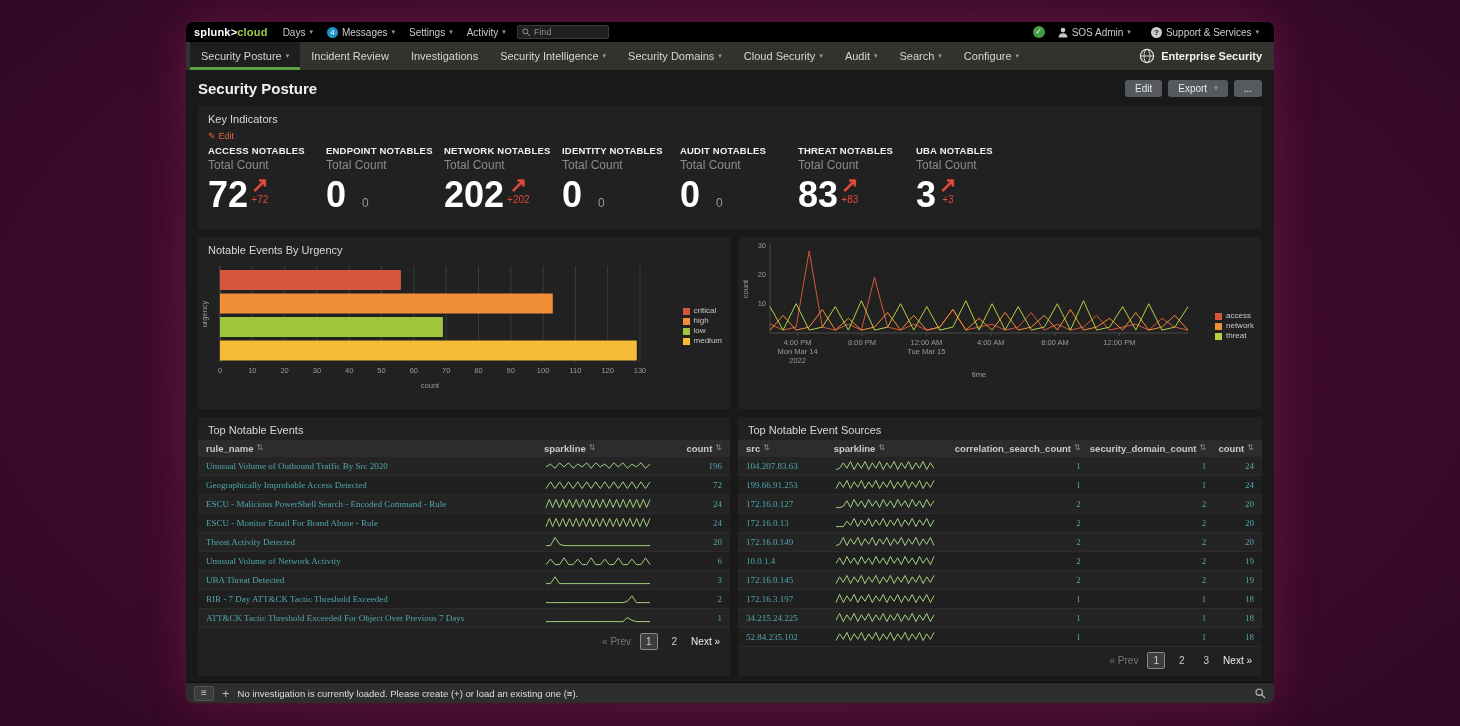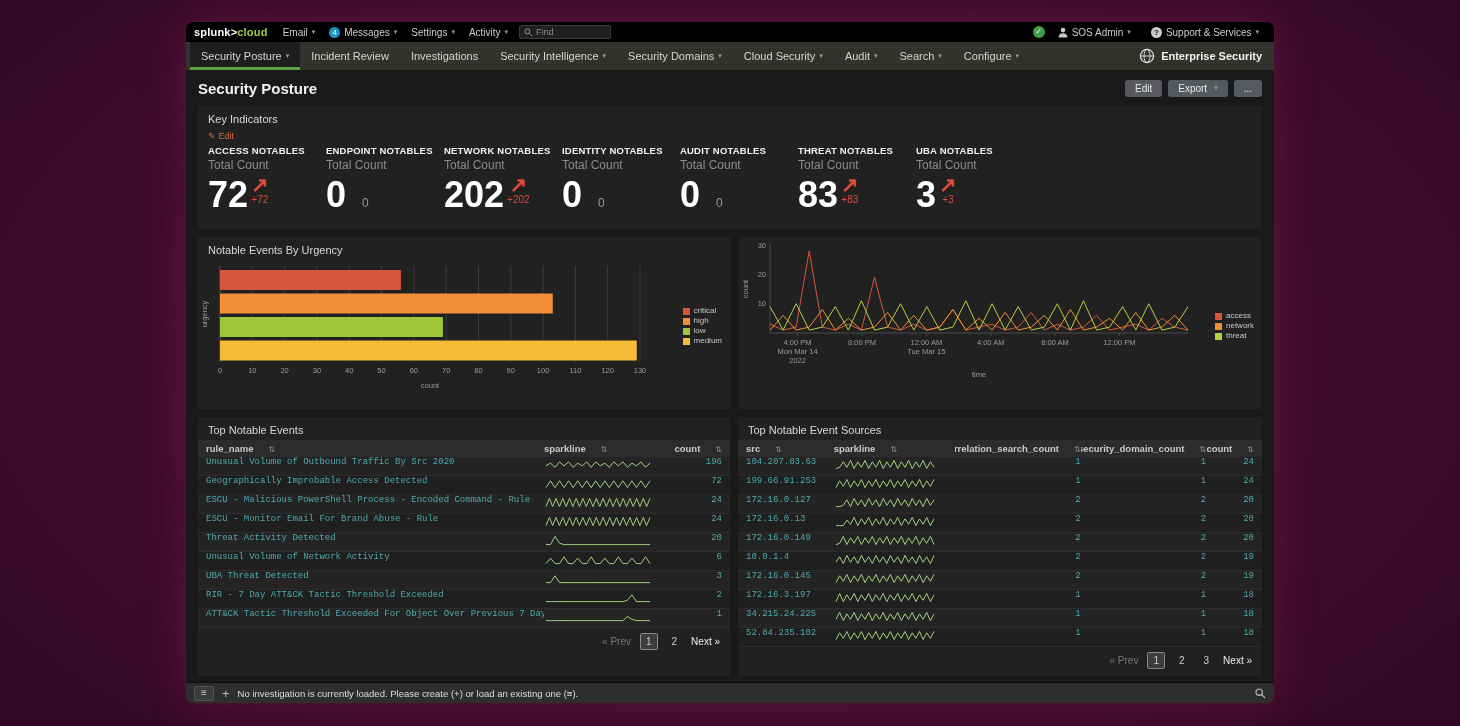--- a/index.html
+++ b/index.html
@@ -57,24 +57,24 @@
   .left{width:532px;flex:0 0 auto}
   .right{width:524px;flex:0 0 auto}
   .chart-panel{height:172px;overflow:hidden}
   .chart-body{padding-left:2px}
   .legend{position:absolute;right:8px;top:52%;transform:translateY(-50%)}
   .legend-row{display:flex;align-items:center;gap:4px;line-height:10px}
   .swatch{width:7px;height:7px;display:inline-block}
   .legend-row span:last-child{font-size:8px;color:#c8c8c8}
   
   .tbl-header{display:flex;background:#2c2c2c;font-size:9.5px;font-weight:bold;color:#c9c9c9;padding:3px 8px;align-items:center}
-  .th{display:flex;align-items:flex-end;gap:15px;white-space:nowrap;overflow:hidden}
+  .th{display:flex;align-items:flex-start;gap:3px;white-space:nowrap;overflow:hidden}
   .sort{font-size:8px;color:#8a8a8a;font-weight:normal}
-  .tbl-row{display:flex;font-size:9px;padding:0 8px;height:19px;
-    font-family:Liberation Mono, monospace;border-bottom:1px solid #2c2c2c}
+  .tbl-row{display:flex;font-size:9px;padding:0 8px;height:19px;align-items:center;
+    font-family:Liberation Serif, serif;border-bottom:1px solid #2c2c2c}
   .tbl-row:nth-child(odd){background:#242424}
   .tbl-row:nth-child(even){background:#1f1f1f}
   .td{overflow:hidden;white-space:nowrap}
   .td.link{color:#4fa8ad;cursor:pointer}
   .c-rule{flex:1;padding-right:6px}
   .c-spark{width:128px}
   .c-count{width:50px;text-align:right}
   .th.c-count,.th.c-num,.th.c-count2{justify-content:flex-end}
   .c-src{width:88px}
   .c-spark2{width:122px}
@@ -97,21 +97,21 @@
 </head>
 <body>
 
 <div class="stage">
   <div class="window">
 
     <div class="topnav">
       <div class="logo"><span>splunk&gt;</span><span class="logo-cloud">cloud</span></div>
       <div class="topnav-menus">
           <div class="topnav-item">
-            <span>Email</span>
+            <span>Days</span>
             <span class="caret">▾</span>
           </div>
           <div class="topnav-item">
             <span class="badge">4</span>
             <span>Messages</span>
             <span class="caret">▾</span>
           </div>
           <div class="topnav-item">
             <span>Settings</span>
             <span class="caret">▾</span>
@@ -414,21 +414,21 @@
                 <div class="td c-count link">196</div>
               </div>
               <div class="tbl-row">
                 <div class="td c-rule link">Geographically Improbable Access Detected</div>
                 <div class="td c-spark"><svg width="112" height="14">
                     <polyline points="2.0,11.6 6.5,4.8 11.0,11.6 15.6,4.8 20.1,11.6 24.6,4.8 29.1,11.6 33.7,4.8 38.2,11.6 42.7,4.8 47.2,11.6 51.7,4.8 56.3,11.6 60.8,4.8 65.3,11.6 69.8,4.8 74.3,11.6 78.9,4.8 83.4,11.6 87.9,4.8 92.4,11.6 97.0,4.8 101.5,11.6 106.0,4.8" fill="none" stroke="#a3cf7e" stroke-width="1"></polyline>
                   </svg></div>
                 <div class="td c-count link">72</div>
               </div>
               <div class="tbl-row">
-                <div class="td c-rule link">ESCU - Malicious PowerShell Process - Encoded Command - Rule</div>
+                <div class="td c-rule link">ESCU - Malicious PowerShell Search - Encoded Command - Rule</div>
                 <div class="td c-spark"><svg width="112" height="14">
                     <polyline points="2.0,11.6 5.4,3.4 8.7,11.6 12.1,3.4 15.4,11.6 18.8,3.4 22.1,11.6 25.5,3.4 28.8,11.6 32.2,3.4 35.5,11.6 38.9,3.4 42.3,11.6 45.6,3.4 49.0,11.6 52.3,3.4 55.7,11.6 59.0,3.4 62.4,11.6 65.7,3.4 69.1,11.6 72.5,3.4 75.8,11.6 79.2,3.4 82.5,11.6 85.9,3.4 89.2,11.6 92.6,3.4 95.9,11.6 99.3,3.4 102.6,11.6 106.0,3.4" fill="none" stroke="#a3cf7e" stroke-width="1"></polyline>
                   </svg></div>
                 <div class="td c-count link">24</div>
               </div>
               <div class="tbl-row">
                 <div class="td c-rule link">ESCU - Monitor Email For Brand Abuse - Rule</div>
                 <div class="td c-spark"><svg width="112" height="14">
                     <polyline points="2.0,11.6 5.4,3.4 8.7,11.6 12.1,3.4 15.4,11.6 18.8,3.4 22.1,11.6 25.5,3.4 28.8,11.6 32.2,3.4 35.5,11.6 38.9,3.4 42.3,11.6 45.6,3.4 49.0,11.6 52.3,3.4 55.7,11.6 59.0,3.4 62.4,11.6 65.7,3.4 69.1,11.6 72.5,3.4 75.8,11.6 79.2,3.4 82.5,11.6 85.9,3.4 89.2,11.6 92.6,3.4 95.9,11.6 99.3,3.4 102.6,11.6 106.0,3.4" fill="none" stroke="#a3cf7e" stroke-width="1"></polyline>
                   </svg></div>

